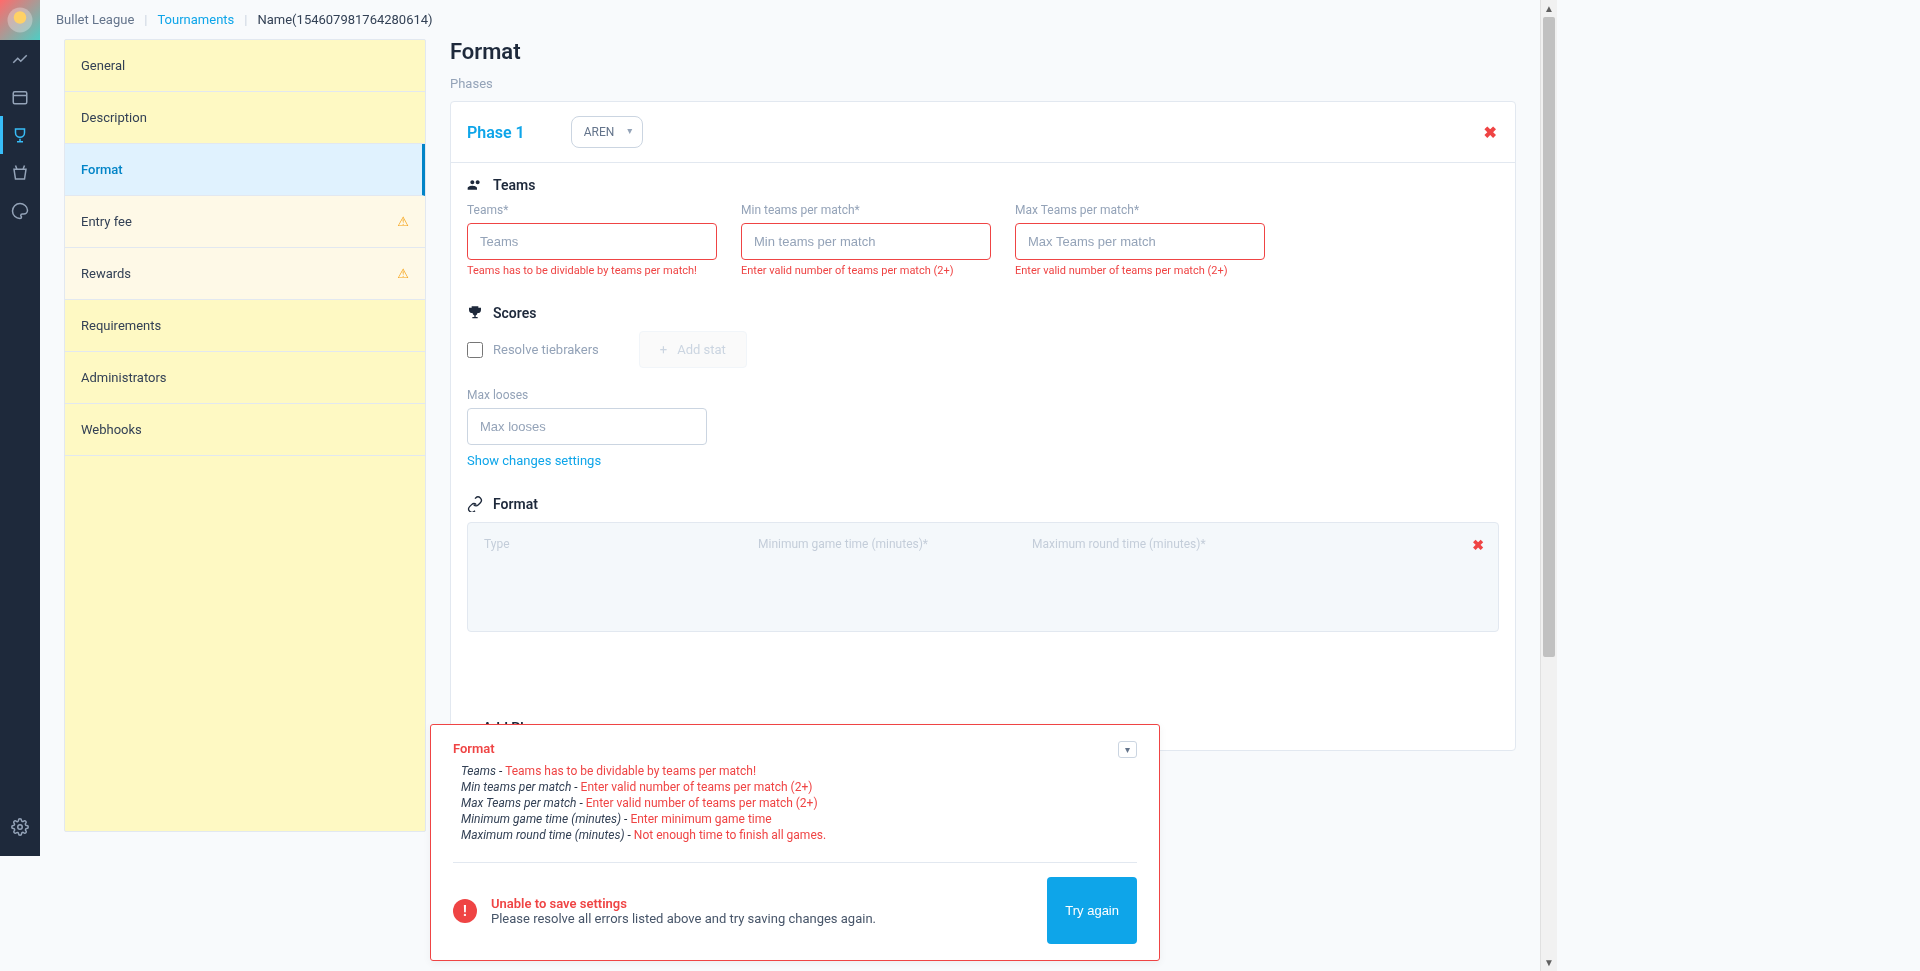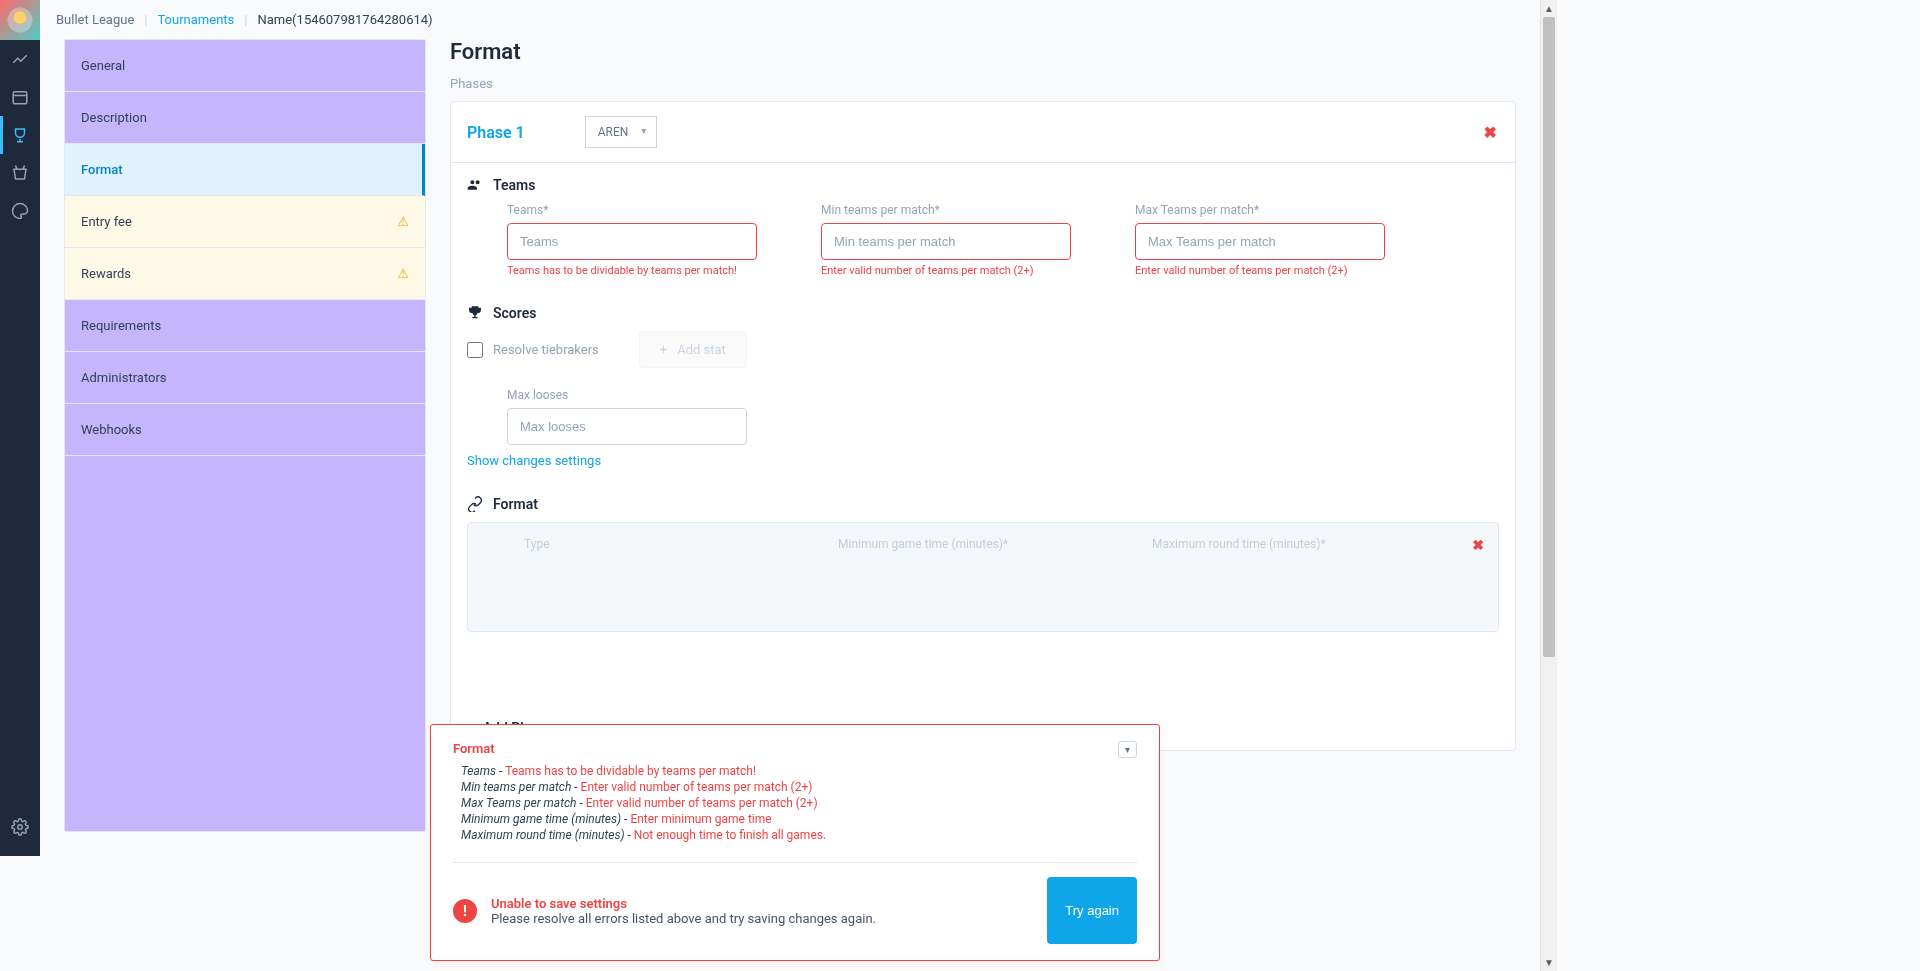--- a/index.html
+++ b/index.html
@@ -12,39 +12,39 @@
 .rail-item.active { color: #38bdf8; }
 .rail-item.active::before { content: ""; position: absolute; left: 0; top: 0; bottom: 0; width: 3px; background: #38bdf8; }
 .rail-item svg { width: 18px; height: 18px; }
 .rail-bottom { margin-top: auto; margin-bottom: 10px; }
 .main { flex: 1; display: flex; flex-direction: column; overflow: auto; }
 .breadcrumb { display: flex; align-items: center; gap: 10px; padding: 12px 16px; font-size: 13px; color: #64748b; }
 .breadcrumb .sep { color: #cbd5e1; }
 .breadcrumb .link { color: #0ea5e9; }
 .breadcrumb .current { color: #334155; }
 .content { display: flex; padding: 0 24px 24px 24px; gap: 24px; flex: 1; }
-.sidebar { width: 362px; background: #c4b5fd; border: 1px solid #e2e8f0; border-radius: 2px; }
+.sidebar { width: 362px; background: #fef9c3; border: 1px solid #e2e8f0; border-radius: 2px; }
 .sidebar-item { padding: 18px 16px; border-bottom: 1px solid #e2e8f0; color: #334155; cursor: pointer; font-size: 13px; display: flex; align-items: center; justify-content: space-between; }
 .sidebar-item.active { background: #e0f2fe; color: #0284c7; font-weight: 500; border-right: 3px solid #0284c7; }
 .sidebar-item.warn { background: #fef9e7; }
 .warn-icon { color: #f59e0b; }
 .panel { flex: 1; }
 .panel h1 { font-size: 22px; font-weight: 600; color: #1e293b; margin-bottom: 12px; }
 .sub { color: #94a3b8; font-size: 13px; margin-bottom: 10px; }
 .phase-card { background: #fff; border: 1px solid #e2e8f0; border-radius: 4px; }
-.phase-head { display: flex; align-items: center; padding: 14px 16px; border-bottom: 1px solid #e2e8f0; gap: 60px; position: relative; }
+.phase-head { display: flex; align-items: center; padding: 14px 16px; border-bottom: 1px solid #e2e8f0; gap: 46px; position: relative; }
 .phase-title { color: #0ea5e9; font-weight: 600; font-size: 16px; }
-.select { border: 1px solid #cbd5e1; border-radius: 0; padding: 8px 28px 8px 12px; font-size: 12px; color: #64748b; position: relative; }
+.select { border: 1px solid #cbd5e1; border-radius: 8px; padding: 8px 28px 8px 12px; font-size: 12px; color: #64748b; position: relative; }
 .select::after { content: "▾"; position: absolute; right: 10px; top: 8px; color: #94a3b8; font-size: 10px; }
 .phase-del { position: absolute; right: 18px; color: #ef4444; cursor: pointer; font-size: 16px; font-weight: bold; }
 .section { padding: 14px 16px; }
 .section-title { font-weight: 600; display: flex; align-items: center; gap: 10px; margin-bottom: 10px; font-size: 14px; }
 .section-title svg { width: 16px; height: 16px; }
 .form-row { display: flex; gap: 24px; }
-.form-group { flex: 1; max-width: 240px; margin-left: 40px; }
+.form-group { flex: 1; max-width: 240px; }
 .form-label { font-size: 12px; color: #94a3b8; margin-bottom: 6px; display: block; }
 .input { width: 100%; border: 1px solid #cbd5e1; border-radius: 4px; padding: 10px 12px; font-size: 13px; color: #334155; }
 .input.error { border-color: #ef4444; }
 .input::placeholder { color: #94a3b8; }
 .err-msg { color: #ef4444; font-size: 11px; margin-top: 4px; }
 .checkbox-row { display: flex; align-items: center; gap: 40px; margin: 6px 0; }
 .chk { display: flex; align-items: center; gap: 10px; }
 .chk input { width: 16px; height: 16px; }
 .chk-label { font-size: 13px; color: #94a3b8; }
 .add-stat { border: 1px solid #f1f5f9; border-radius: 4px; padding: 10px 20px; color: #cbd5e1; display: flex; align-items: center; gap: 10px; font-size: 13px; background: #fafafa; }

